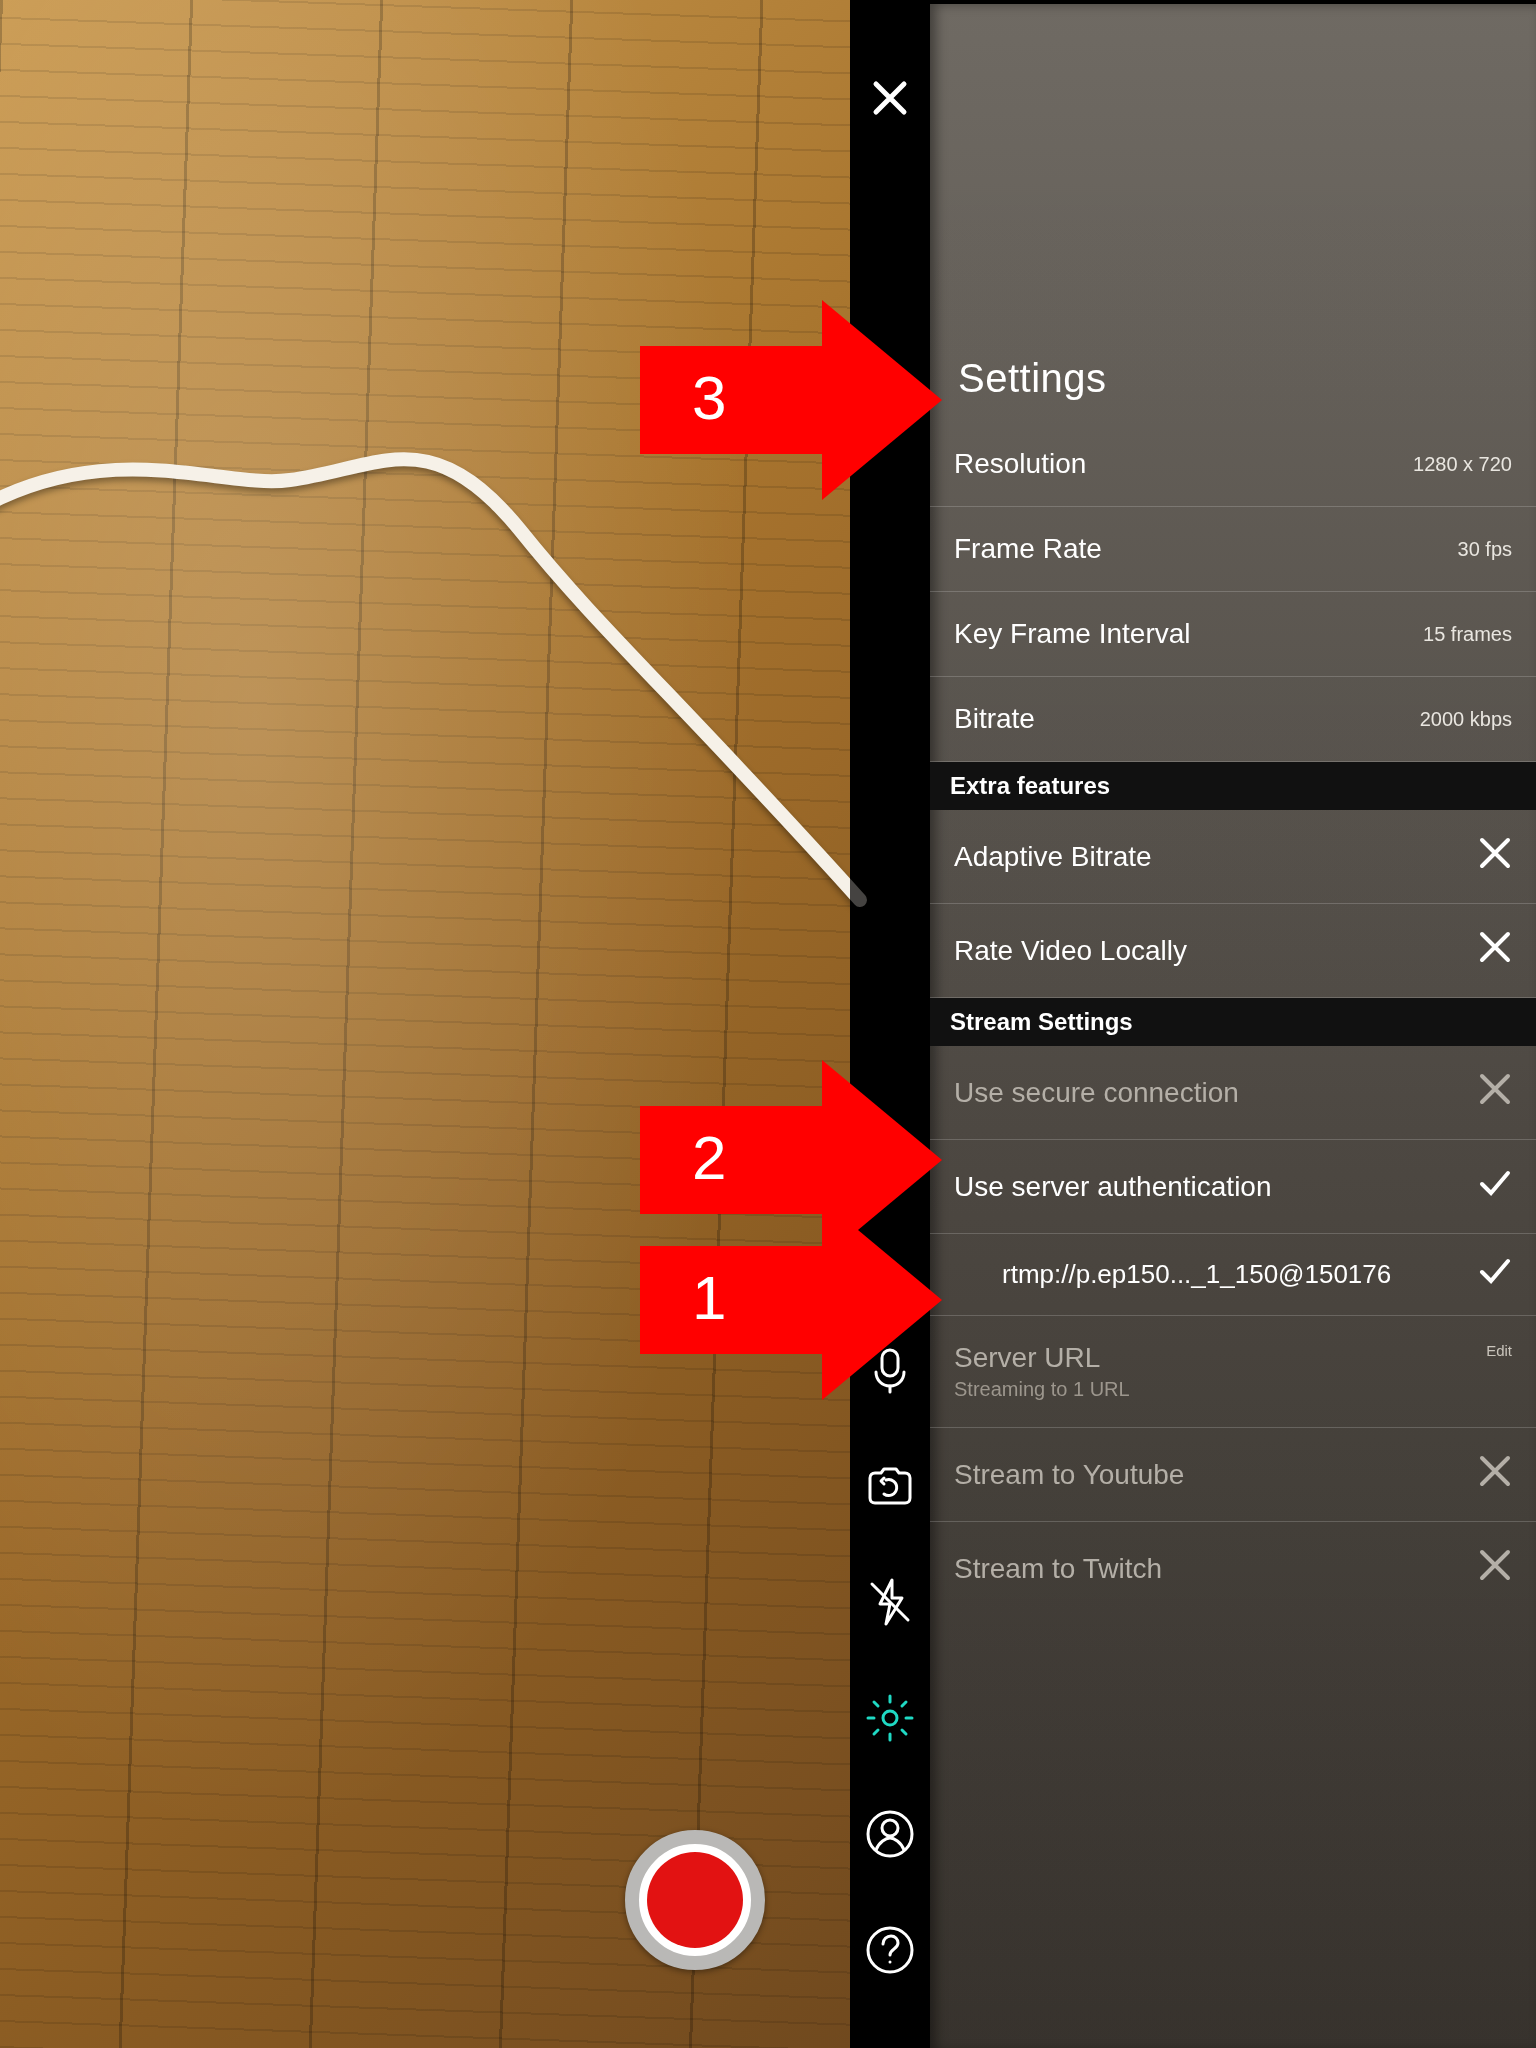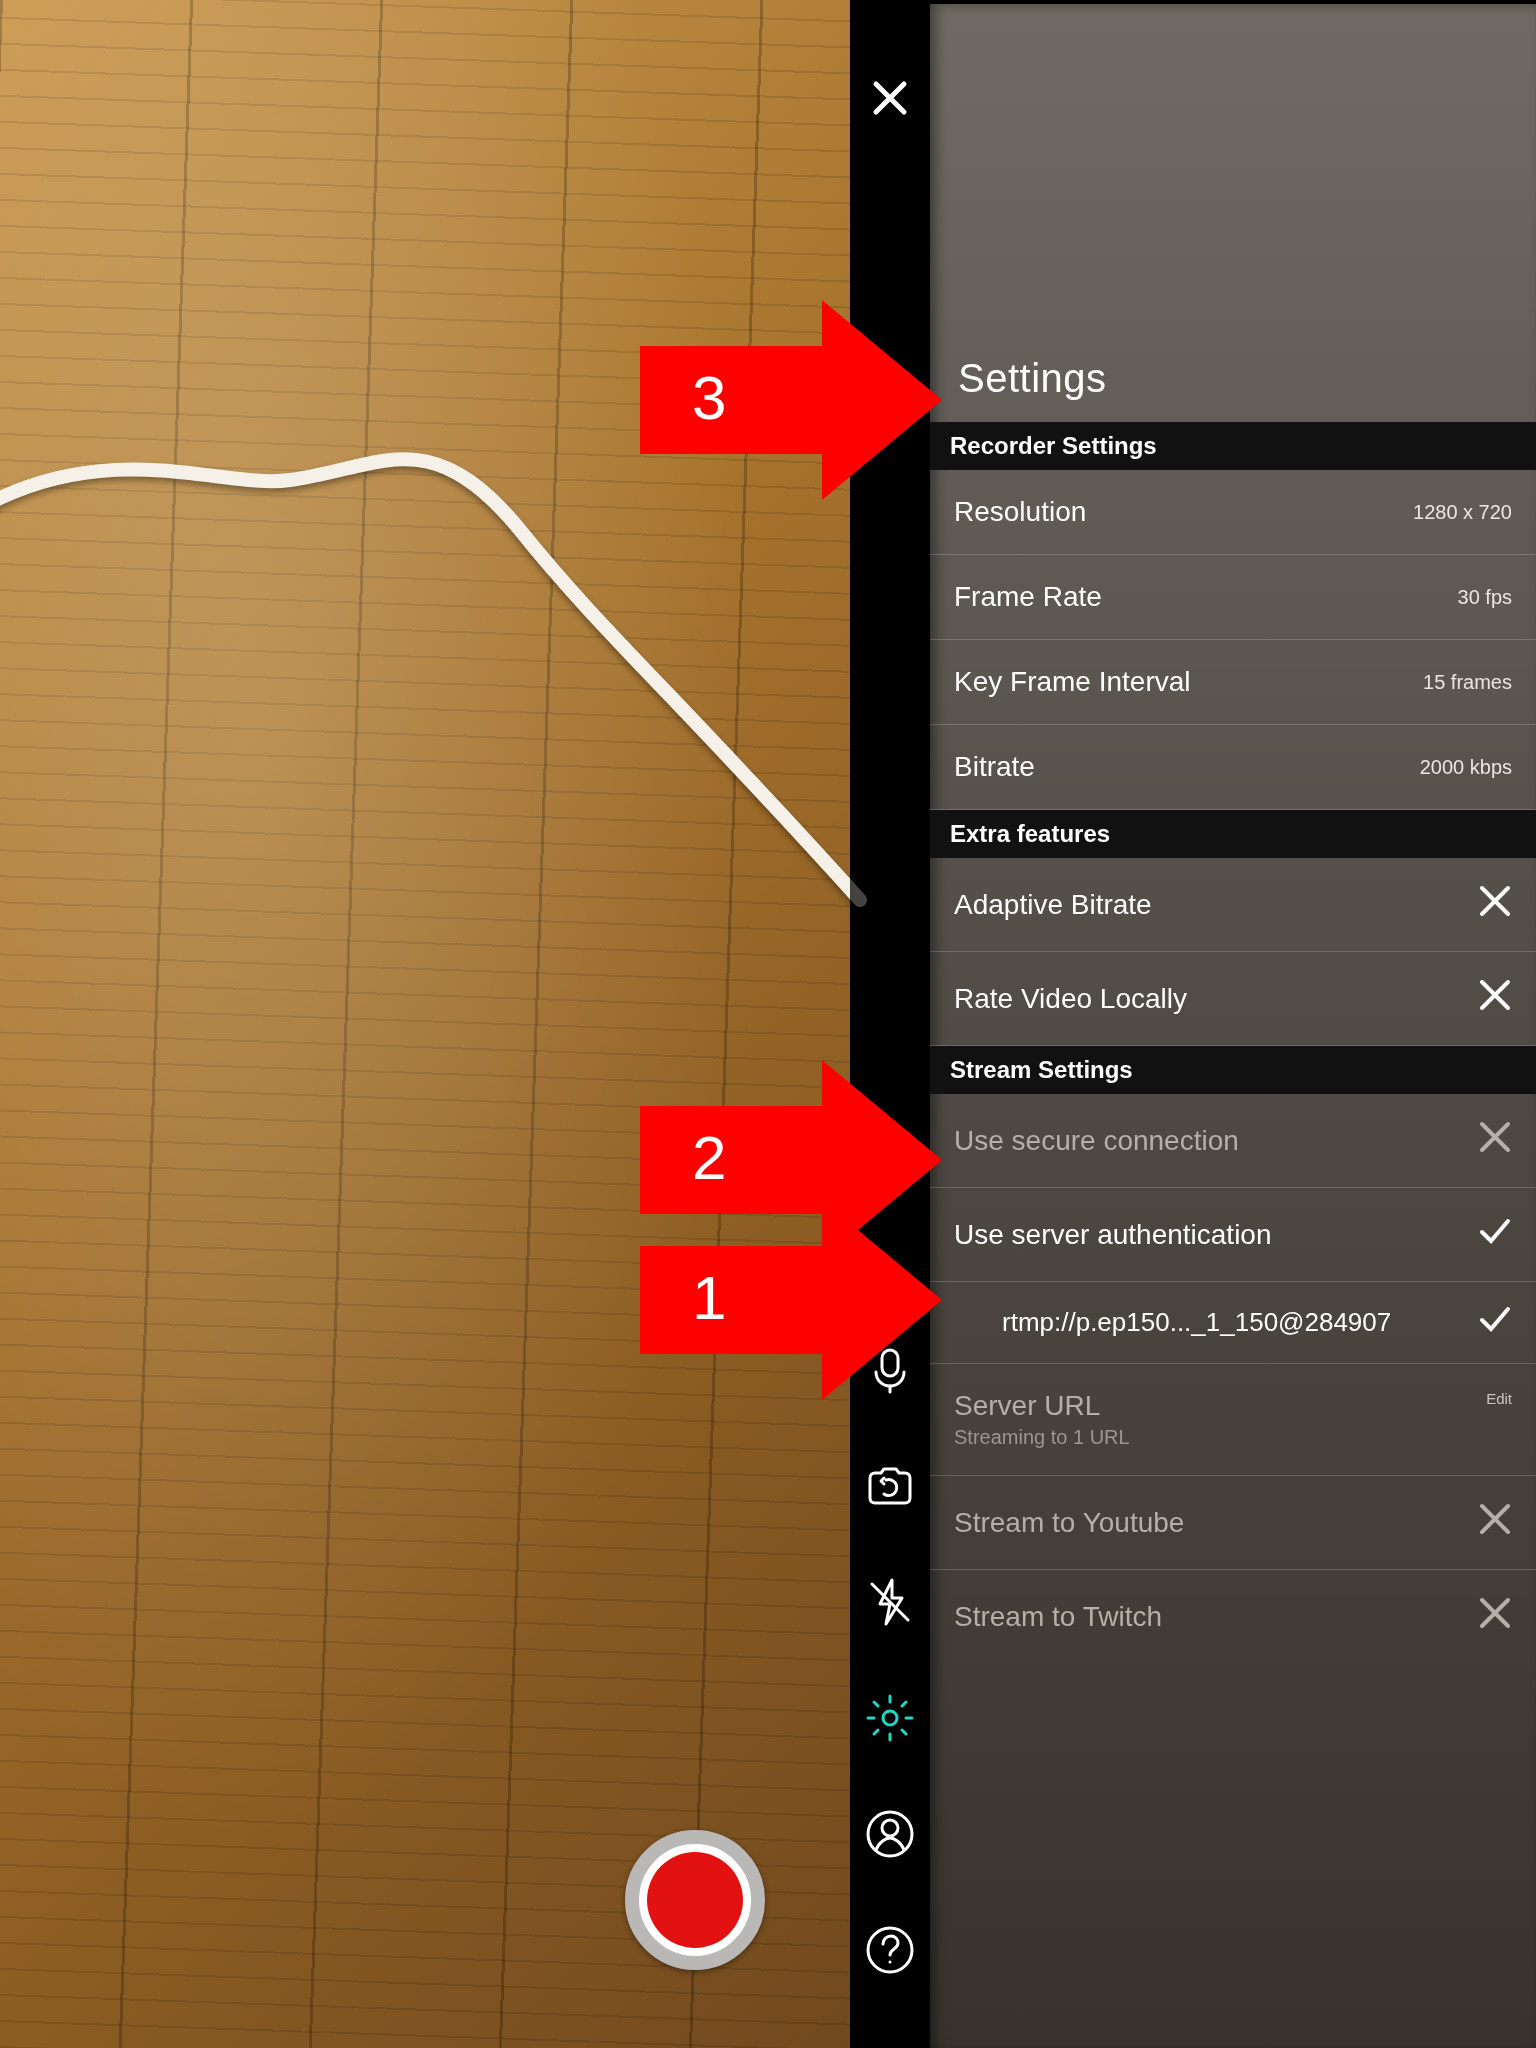--- a/index.html
+++ b/index.html
@@ -165,21 +165,20 @@
     </div>
     <div style="height:40px"></div>
   </div>
 
   <div class="settings-panel">
     <div class="panel-inset"></div>
     <div class="panel-title">Settings</div>
 
     <div class="sections">
 
-      <div class="section-header">Recorder Settings</div>
       <div class="row">
         <span class="label">Resolution</span>
         <span class="value">1280 x 720</span>
       </div>
       <div class="row">
         <span class="label">Frame Rate</span>
         <span class="value">30 fps</span>
       </div>
       <div class="row">
         <span class="label">Key Frame Interval</span>
@@ -211,21 +210,21 @@
               <path d="M4 4 L30 30 M30 4 L4 30"></path>
             </svg></span>
       </div>
       <div class="row">
         <span class="label">Use server authentication</span>
         <span class="action-ico"><svg viewBox="0 0 34 34">
               <path d="M4 18 L13 27 L30 7"></path>
             </svg></span>
       </div>
       <div class="row sub">
-        <span class="label">rtmp://p.ep150..._1_150@284907</span>
+        <span class="label">rtmp://p.ep150..._1_150@150176</span>
         <span class="action-ico"><svg viewBox="0 0 34 34">
               <path d="M4 18 L13 27 L30 7"></path>
             </svg></span>
       </div>
       <div class="row twoline dim">
         <span class="stack">
           <div class="primary">Server URL</div>
           <div class="secondary">Streaming to 1 URL</div>
         </span>
         <span class="edit">Edit</span>

